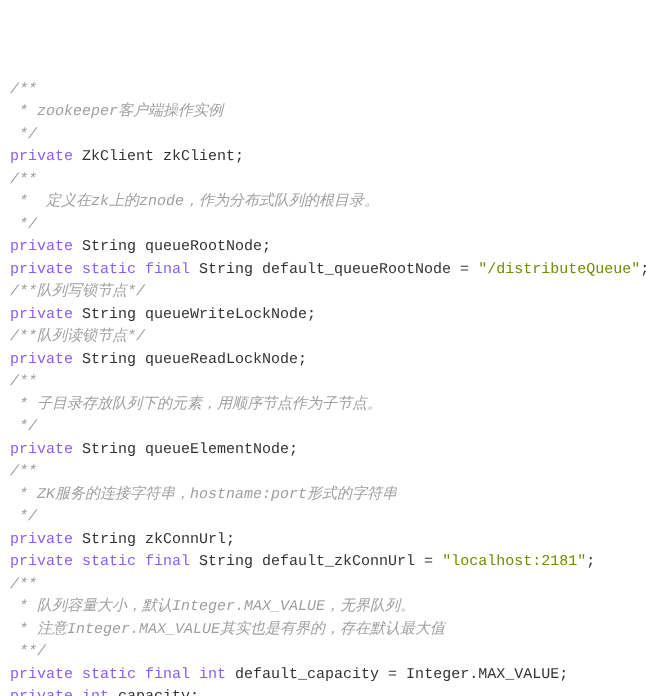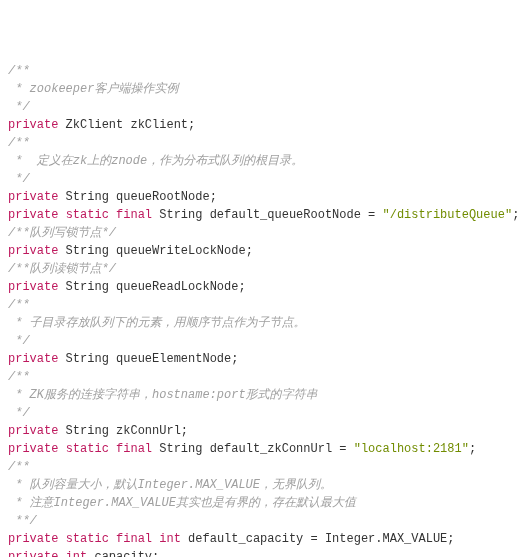--- a/index.html
+++ b/index.html
@@ -6,21 +6,21 @@
     margin: 0;
     padding: 8px;
     font-family: Consolas, Monaco, 'Courier New', monospace;
     font-size: 12px;
     line-height: 1.5;
     color: #333;
     background: #fff;
     white-space: pre;
   }
   .comment { color: #a0a0a0; font-style: italic; }
-  .keyword { color: #be185d; }
+  .keyword { color: #8b5cf6; }
   .string { color: #718c00; }
   .line { display: block; }
 </style>
 </head>
 <body>
 
 
 <div id="code-root"><span class="line"><span class="comment">/**</span></span><span class="line"><span class="comment"> * zookeeper客户端操作实例</span></span><span class="line"><span class="comment"> */</span></span><span class="line"><span class="keyword">private</span><span> ZkClient zkClient;</span></span><span class="line"></span><span class="line"><span class="comment">/**</span></span><span class="line"><span class="comment"> *  定义在zk上的znode，作为分布式队列的根目录。</span></span><span class="line"><span class="comment"> */</span></span><span class="line"><span class="keyword">private</span><span> String queueRootNode;</span></span><span class="line"><span class="keyword">private</span><span> </span><span class="keyword">static</span><span> </span><span class="keyword">final</span><span> String default_queueRootNode = </span><span class="string">"/distributeQueue"</span><span>;</span></span><span class="line"></span><span class="line"><span class="comment">/**队列写锁节点*/</span></span><span class="line"><span class="keyword">private</span><span> String queueWriteLockNode;</span></span><span class="line"><span class="comment">/**队列读锁节点*/</span></span><span class="line"><span class="keyword">private</span><span> String queueReadLockNode;</span></span><span class="line"><span class="comment">/**</span></span><span class="line"><span class="comment"> * 子目录存放队列下的元素，用顺序节点作为子节点。</span></span><span class="line"><span class="comment"> */</span></span><span class="line"><span class="keyword">private</span><span> String queueElementNode;</span></span><span class="line"></span><span class="line"><span class="comment">/**</span></span><span class="line"><span class="comment"> * ZK服务的连接字符串，hostname:port形式的字符串</span></span><span class="line"><span class="comment"> */</span></span><span class="line"><span class="keyword">private</span><span> String zkConnUrl;</span></span><span class="line"></span><span class="line"><span class="keyword">private</span><span> </span><span class="keyword">static</span><span> </span><span class="keyword">final</span><span> String default_zkConnUrl = </span><span class="string">"localhost:2181"</span><span>;</span></span><span class="line"></span><span class="line"><span class="comment">/**</span></span><span class="line"><span class="comment"> * 队列容量大小，默认Integer.MAX_VALUE，无界队列。</span></span><span class="line"><span class="comment"> * 注意Integer.MAX_VALUE其实也是有界的，存在默认最大值</span></span><span class="line"><span class="comment"> **/</span></span><span class="line"><span class="keyword">private</span><span> </span><span class="keyword">static</span><span> </span><span class="keyword">final</span><span> </span><span class="keyword">int</span><span> default_capacity = Integer.MAX_VALUE;</span></span><span class="line"><span class="keyword">private</span><span> </span><span class="keyword">int</span><span> capacity;</span></span><span class="line"></span></div>
 
 

